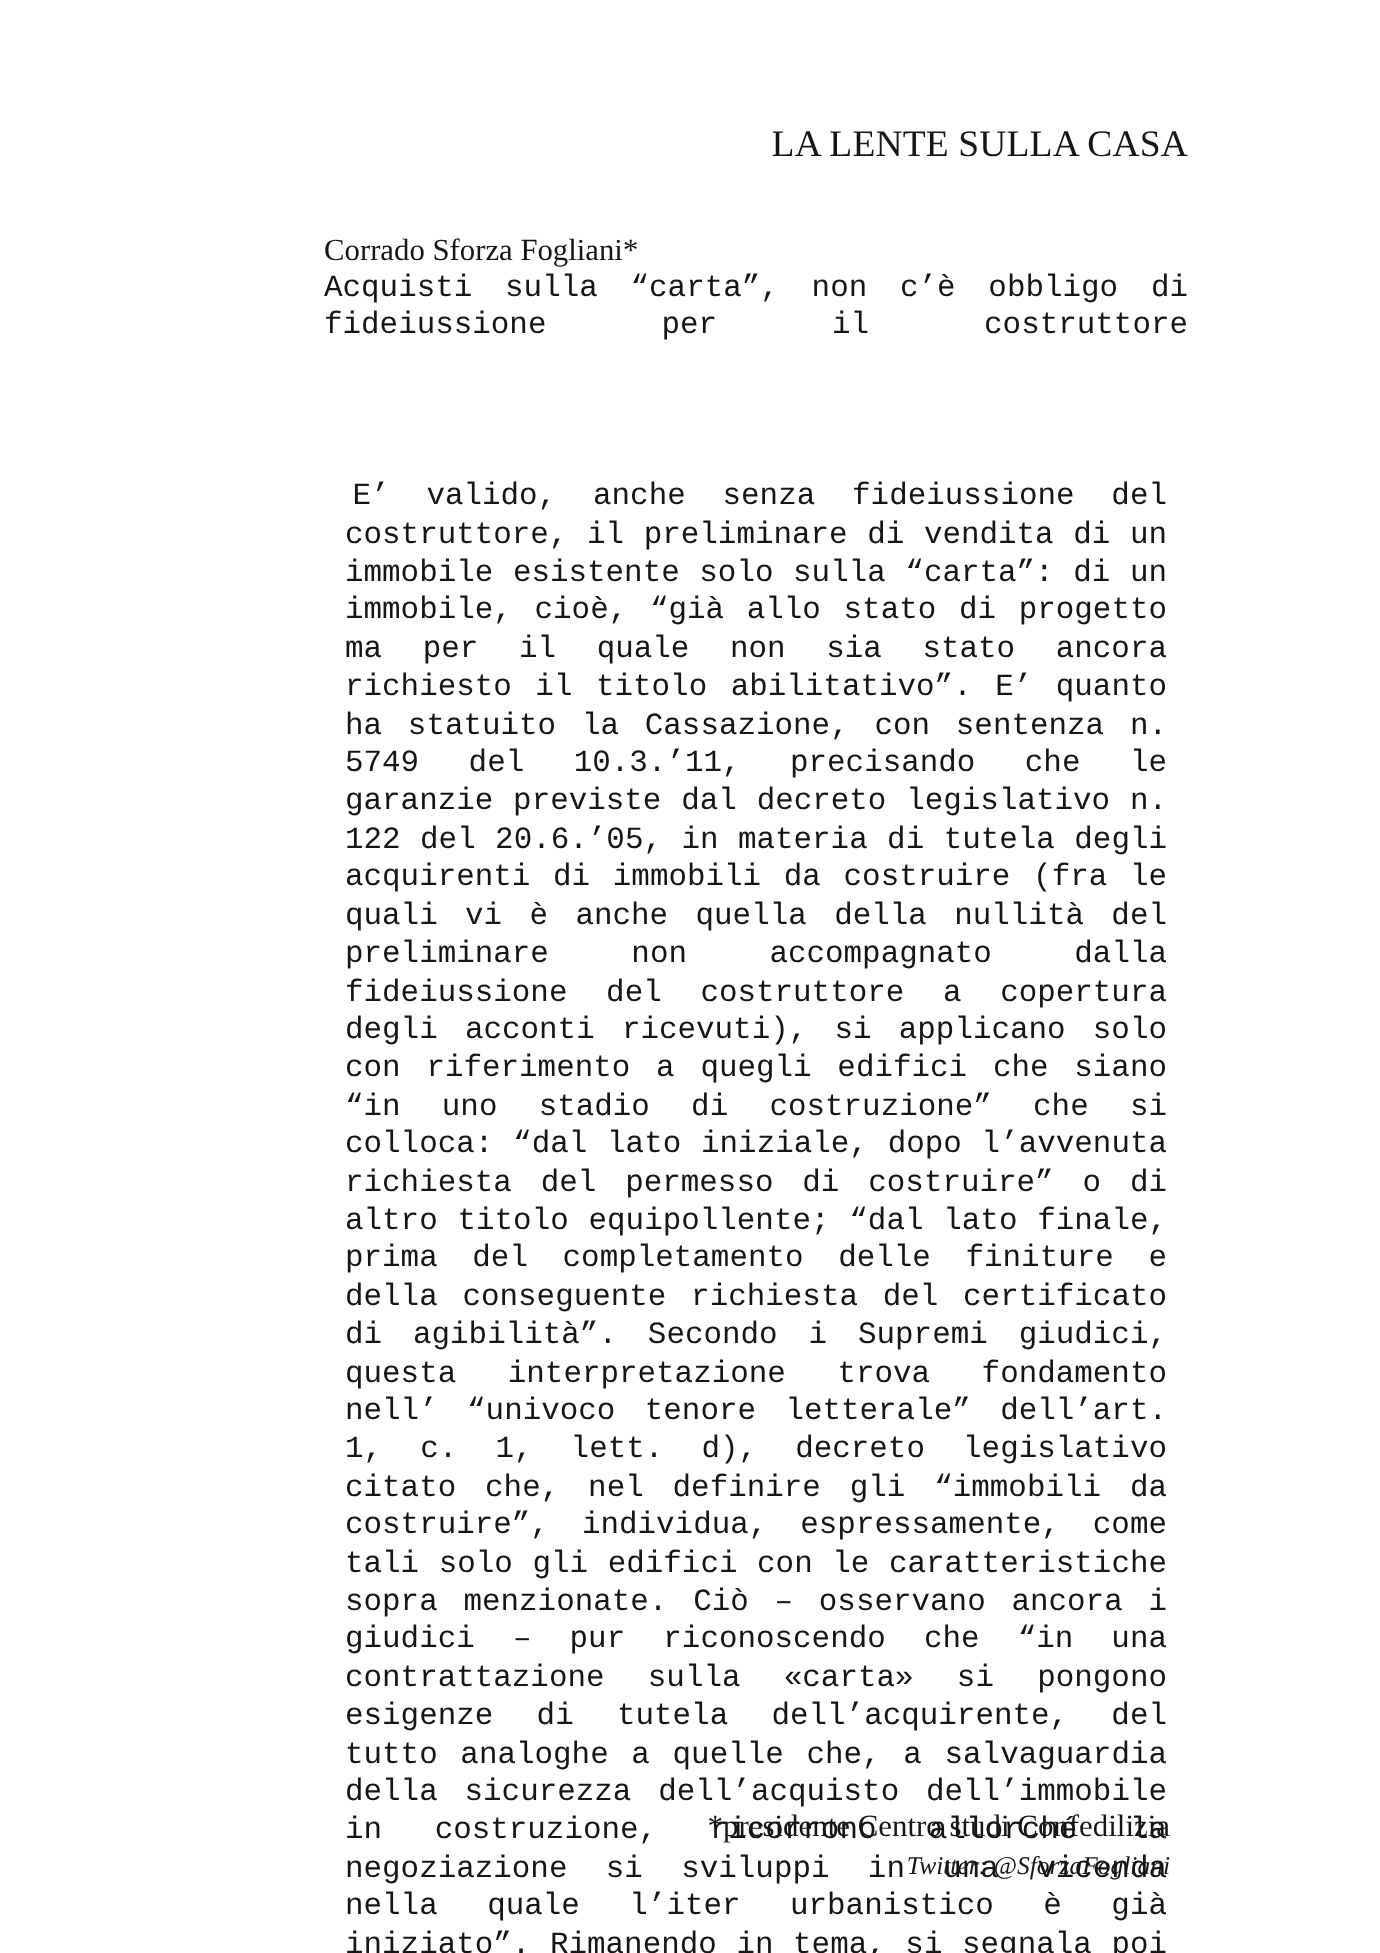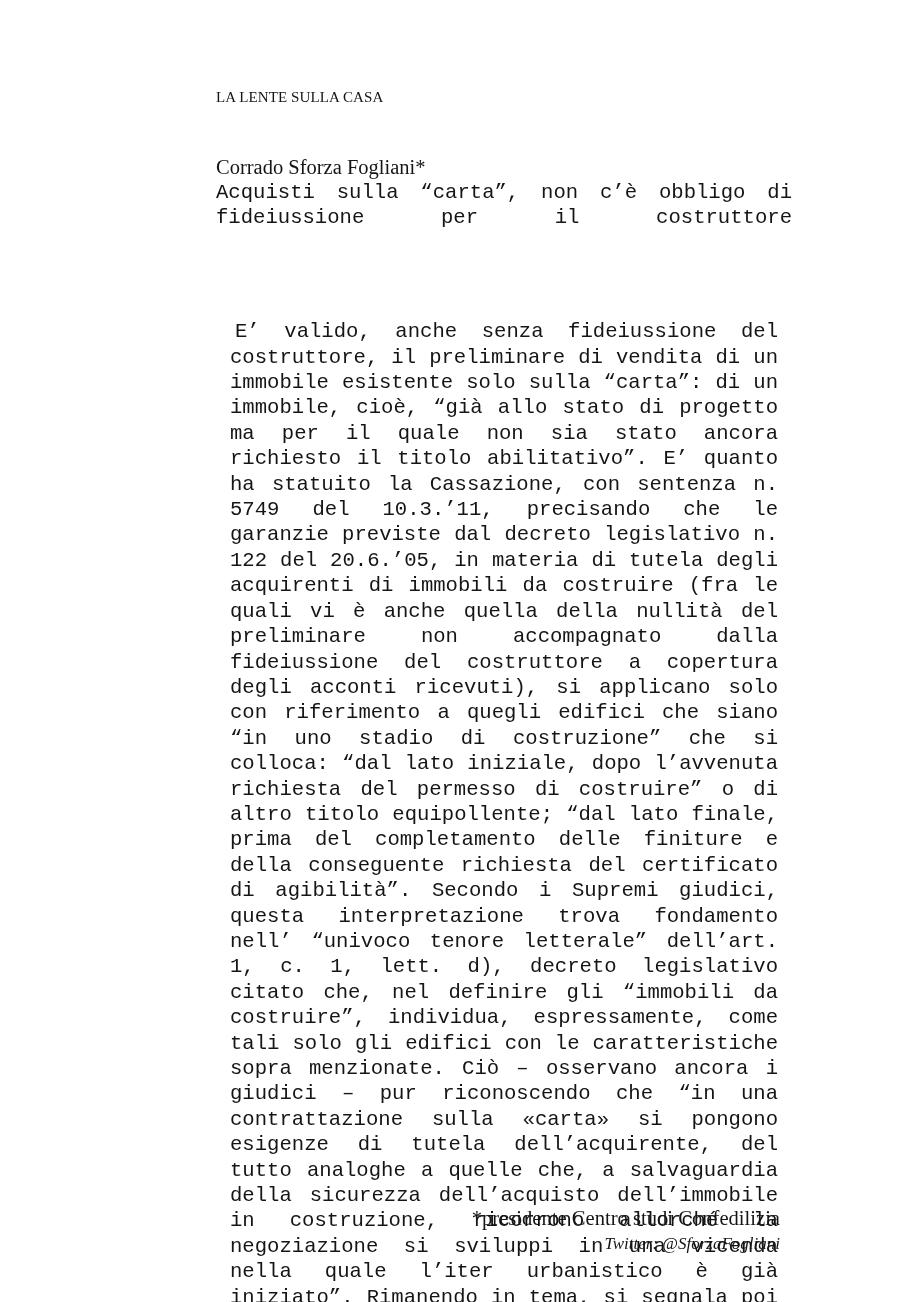--- a/index.html
+++ b/index.html
@@ -27,24 +27,25 @@
   }
 
   
   .masthead {
     position: absolute;
     left: 216px;
     top: 84px;
     width: 576px;
   }
   .masthead-title {
-    font-size: 15px;
+    font-size: 25px;
     line-height: 26px;
     letter-spacing: 0.1px;
     white-space: nowrap;
+    text-align: right;
   }
   .masthead-byline {
     font-size: 20.5px;
     line-height: 26px;
     white-space: nowrap;
     margin-top: 44px;
   }
 
   
   .column {

